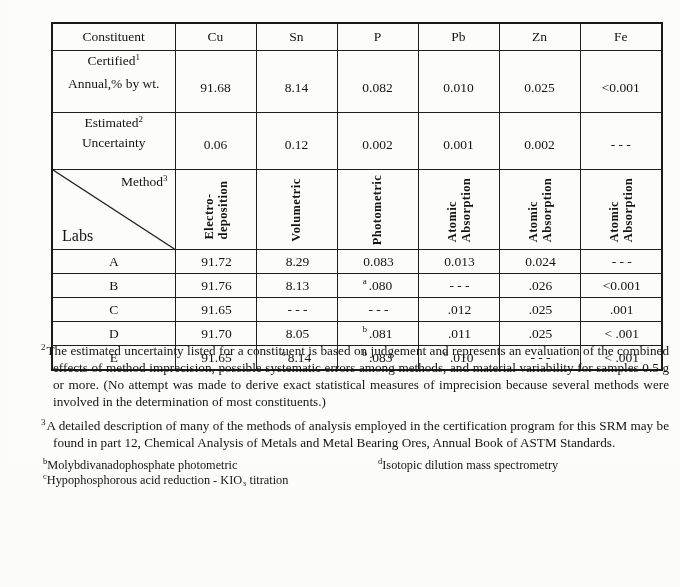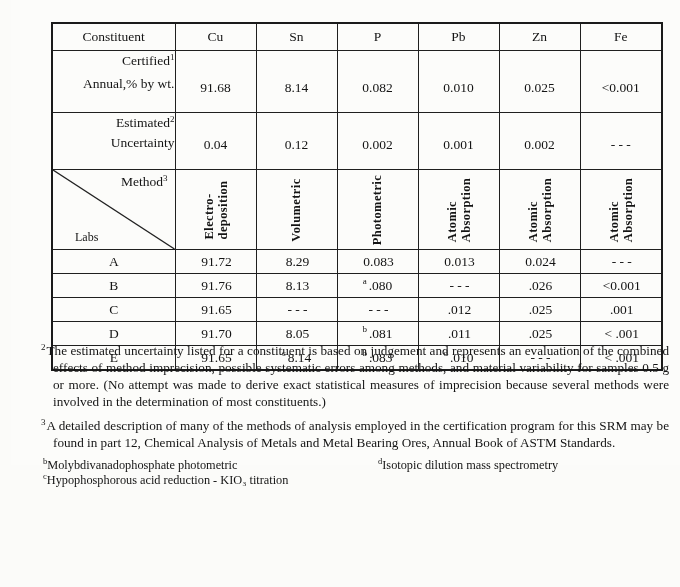--- a/index.html
+++ b/index.html
@@ -24,37 +24,37 @@
     border:1.5px solid #1f1f1f;
     padding:0;
     text-align:center;
     vertical-align:middle;
     color:#141414;
   }
   tr.hdr td{height:26px;}
   td.lbl{text-align:left;padding-left:9px;}
   tr.two td{height:42px;vertical-align:bottom;padding-bottom:16px;}
   tr.two td.lbl{
-    vertical-align:top;padding-top:2px;padding-bottom:17px;text-align:right;
+    vertical-align:top;padding-top:2px;padding-bottom:17px;
   }
   tr.two td.lbl .l2{display:block;margin-top:7px;}
   tr.est td{height:37px;}
   tr.est td.lbl .l2{margin-top:4px;}
   tr.labrow td{height:23px;}
   sup{
     font-size:9px;line-height:0;vertical-align:super;
   }
   sup.pre{margin-right:2px;}
 
   
   tr.methodrow td{height:79px;}
   td.diag{position:relative;}
   td.diag svg{position:absolute;left:0;top:0;width:100%;height:100%;}
   .corner-top{position:absolute;top:4px;right:7px;font-size:13.5px;}
-  .corner-bottom{position:absolute;bottom:4px;left:22px;font-size:12px;}
+  .corner-bottom{position:absolute;bottom:4px;left:9px;font-size:16px;}
   td.mcell{position:relative;}
   .rot{
     position:absolute;left:50%;top:50%;
     transform:translate(-50%,-50%) rotate(-90deg);
     white-space:pre-line;
     font-weight:bold;
     font-size:12.5px;
     line-height:13.5px;
     letter-spacing:.4px;
     text-align:left;
@@ -124,21 +124,21 @@
       <td>0.010</td>
       <td>0.025</td>
       <td>&lt;0.001</td>
     </tr>
 
     <tr class="two est">
       <td class="lbl">
         <span><span>Estimated</span><sup>2</sup></span>
         <span class="l2">Uncertainty</span>
       </td>
-      <td>0.04</td>
+      <td>0.06</td>
       <td>0.12</td>
       <td>0.002</td>
       <td>0.001</td>
       <td>0.002</td>
       <td>- - -</td>
     </tr>
 
     <tr class="methodrow">
       <td class="diag">
         <svg viewBox="0 0 100 100" preserveAspectRatio="none">

